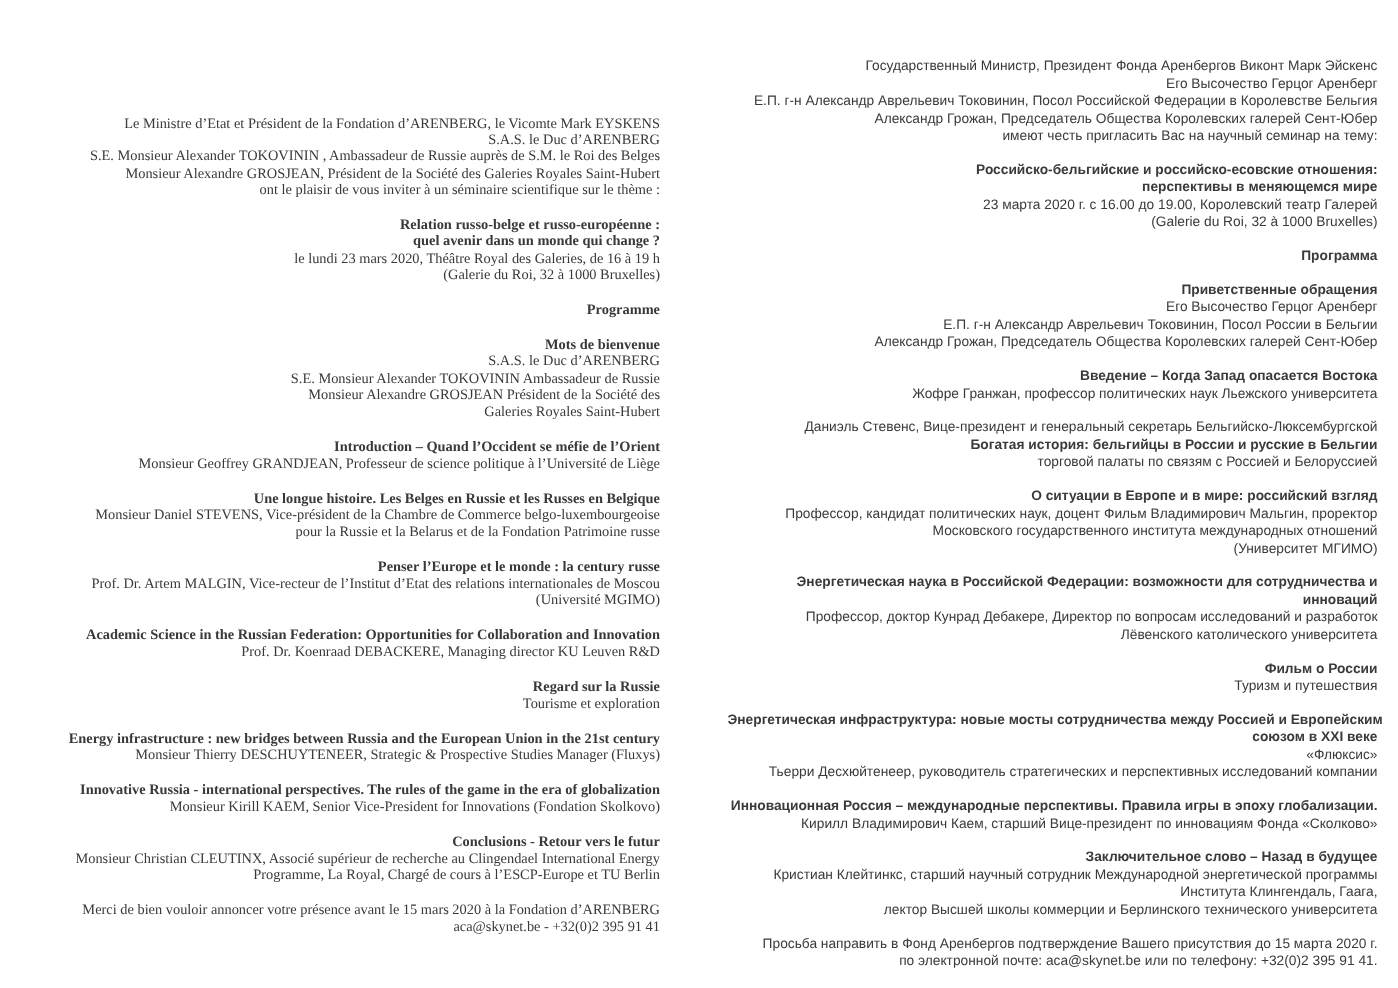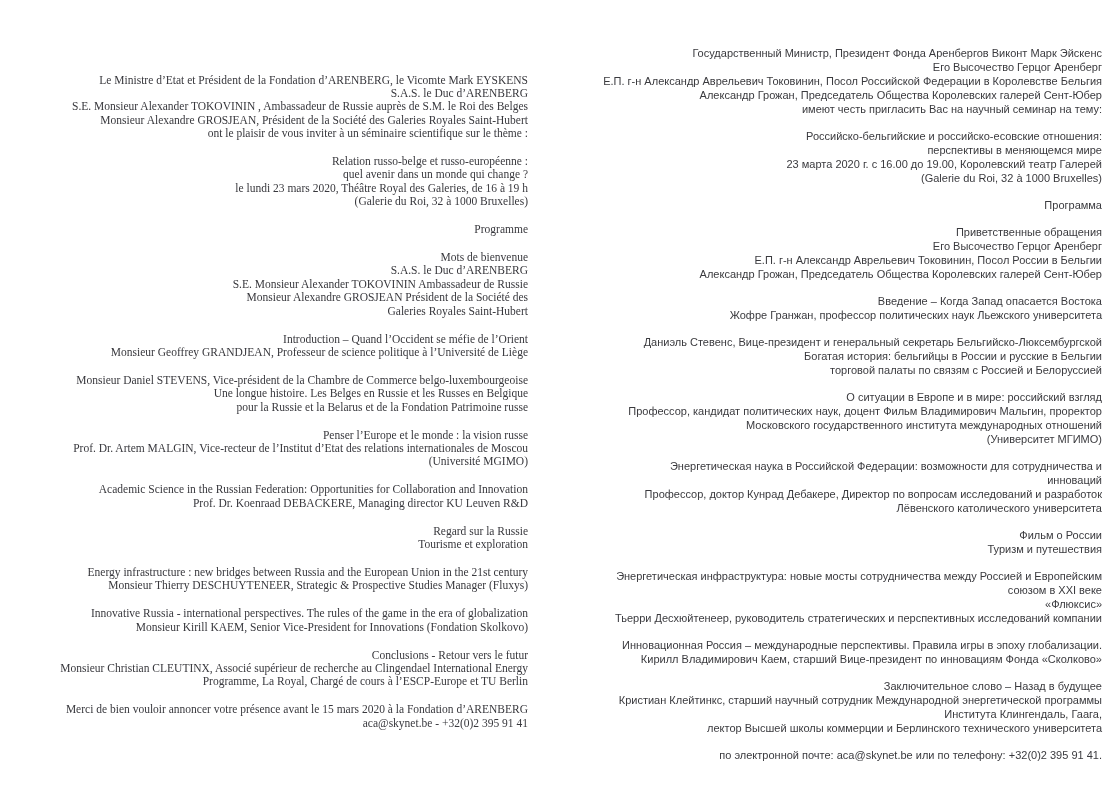--- a/index.html
+++ b/index.html
@@ -21,26 +21,26 @@
   .page-col .block {
     margin-top: 14px;
   }
   .page-col .block:first-child {
     margin-top: 0;
   }
   .line {
     white-space: nowrap;
   }
   .bold {
-    font-weight: 400;
+    font-weight: 700;
   }
   
   #col-french {
     left: 28px;
-    top: 59px;
+    top: 78px;
     width: 500px;
     font-family: "Liberation Serif", "DejaVu Serif", serif;
     font-size: 11.5px;
     line-height: 13.4px;
     color: #38383d;
   }
   #col-french .block {
     margin-top: 14.5px;
   }
   
@@ -83,26 +83,26 @@
         <div class="line">S.A.S. le Duc d’ARENBERG</div>
         <div class="line">S.E. Monsieur Alexander TOKOVININ  Ambassadeur de Russie</div>
         <div class="line">Monsieur Alexandre GROSJEAN Président de la Société des</div>
         <div class="line">Galeries Royales Saint-Hubert</div>
       </div>
       <div class="block">
         <div class="line bold">Introduction – Quand l’Occident se méfie de l’Orient</div>
         <div class="line">Monsieur Geoffrey GRANDJEAN, Professeur de science politique à l’Université de Liège</div>
       </div>
       <div class="block">
+        <div class="line bold">Une longue histoire. Les Belges en Russie et les Russes en Belgique</div>
         <div class="line">Monsieur Daniel STEVENS, Vice-président de la Chambre de Commerce belgo-luxembourgeoise</div>
-        <div class="line bold">Une longue histoire. Les Belges en Russie et les Russes en Belgique</div>
         <div class="line">pour la Russie et la Belarus et de la Fondation Patrimoine russe</div>
       </div>
       <div class="block">
-        <div class="line bold">Penser l’Europe et le monde : la vision russe</div>
+        <div class="line bold">Penser l’Europe et le monde : la century russe</div>
         <div class="line">Prof. Dr. Artem MALGIN, Vice-recteur de l’Institut d’Etat des relations internationales de Moscou</div>
         <div class="line">(Université MGIMO)</div>
       </div>
       <div class="block">
         <div class="line bold">Academic Science in the Russian Federation: Opportunities for Collaboration and Innovation</div>
         <div class="line">Prof. Dr. Koenraad DEBACKERE, Managing director KU Leuven R&amp;D</div>
       </div>
       <div class="block">
         <div class="line bold">Regard sur la Russie</div>
         <div class="line">Tourisme et exploration</div>
@@ -183,16 +183,17 @@
         <div class="line bold">Инновационная Россия – международные перспективы. Правила игры в эпоху глобализации.</div>
         <div class="line">Кирилл Владимирович Каем, старший Вице-президент по инновациям Фонда «Сколково»</div>
       </div>
       <div class="block">
         <div class="line bold">Заключительное слово – Назад в будущее</div>
         <div class="line">Кристиан Клейтинкс, старший научный сотрудник Международной энергетической программы</div>
         <div class="line">Института Клингендаль, Гаага,</div>
         <div class="line">лектор Высшей школы коммерции и Берлинского технического университета</div>
       </div>
       <div class="block">
+        <div class="line">Просьба направить в Фонд Аренбергов подтверждение Вашего присутствия до 15 марта 2020 г.</div>
         <div class="line">по электронной почте: aca@skynet.be или по телефону: +32(0)2 395 91 41.</div>
       </div>
     </div>
 </div>
 
 </body></html>

